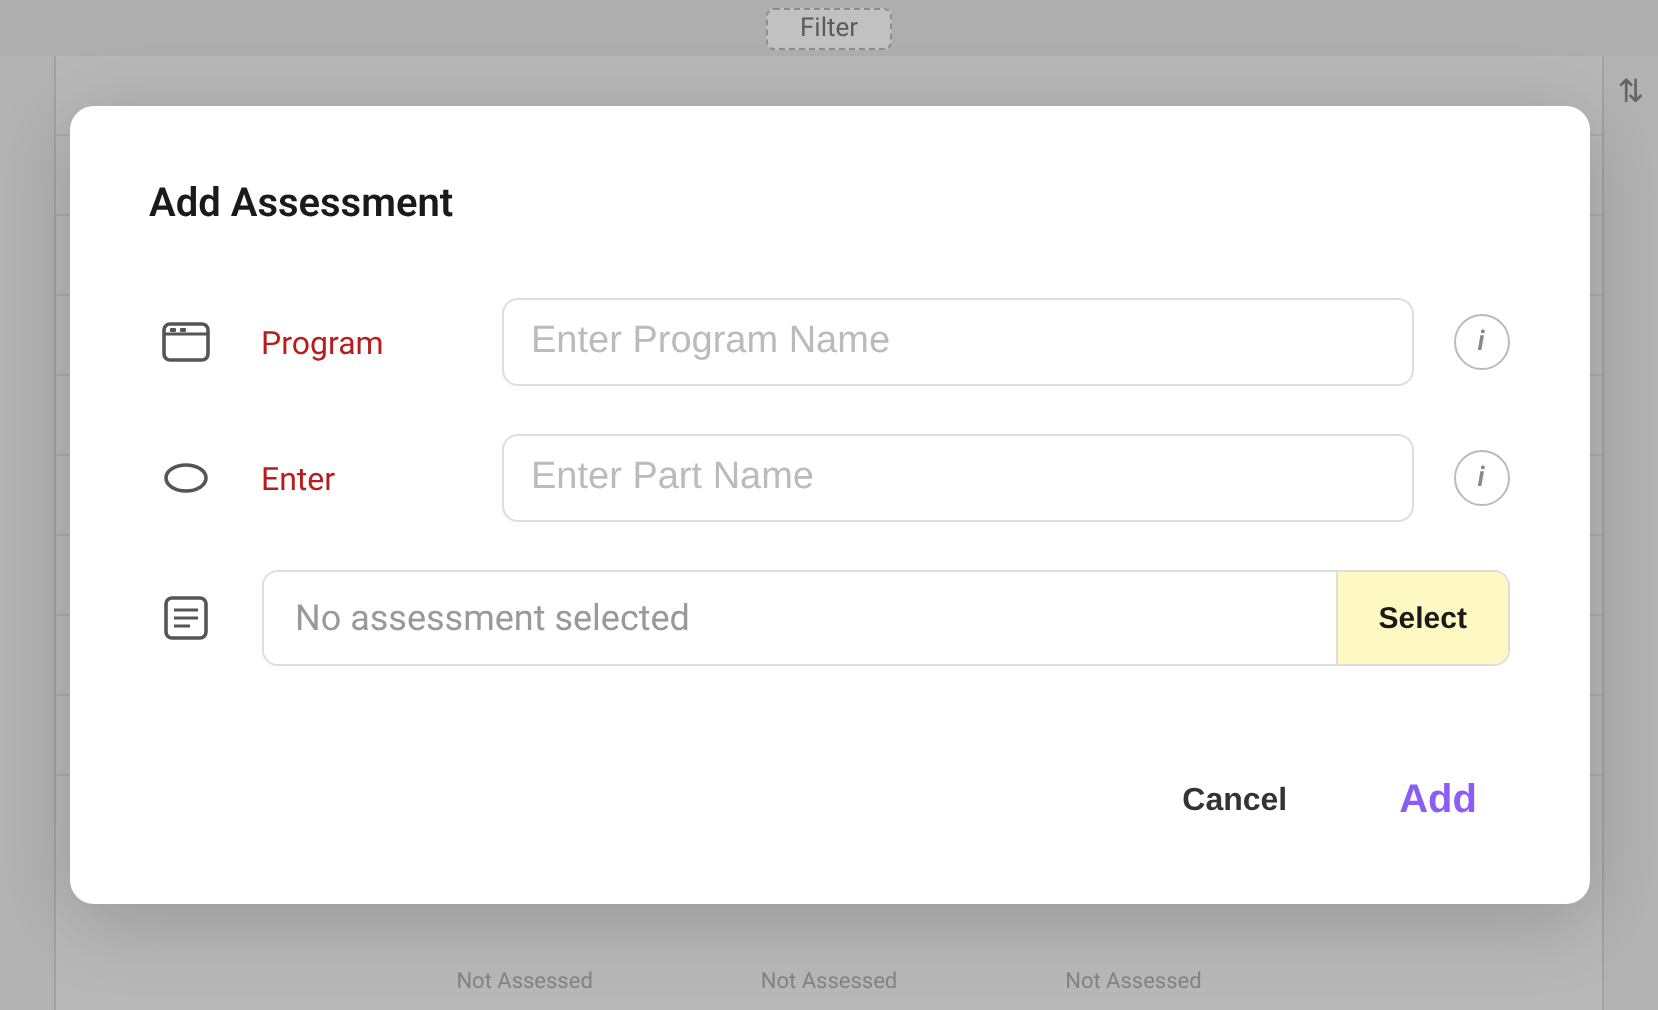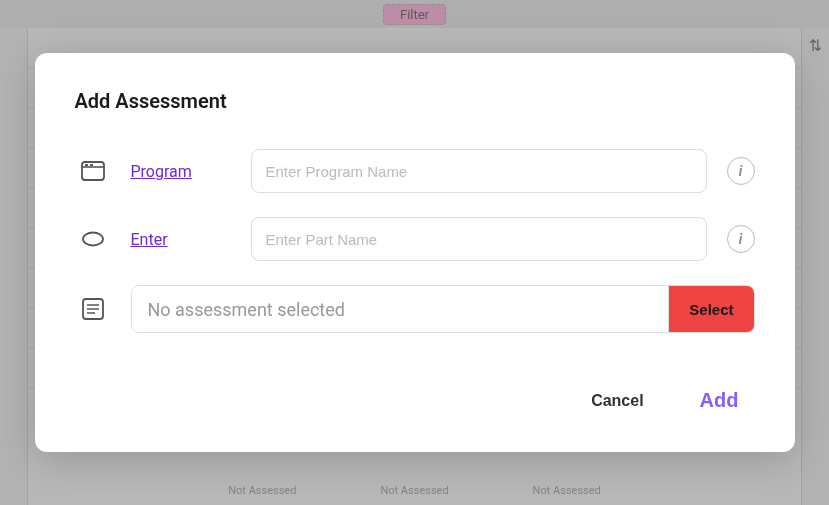--- a/index.html
+++ b/index.html
@@ -28,21 +28,21 @@
 
     .bg-top-bar {
       height: 28px;
       background: #e0e0e0;
       display: flex;
       align-items: center;
       justify-content: center;
     }
 
     .bg-filter-btn {
-      background: #f9a8d4;
+      background: #ffffff;
       border: 1px dashed #aaa;
       border-radius: 4px;
       padding: 2px 16px;
       font-size: 13px;
       color: #555;
     }
 
     .bg-table {
       flex: 1;
       display: flex;
@@ -138,32 +138,31 @@
       display: flex;
       align-items: center;
       justify-content: center;
       color: #555;
       flex-shrink: 0;
     }
 
     .row-label {
       width: 100px;
       font-size: 16px;
-      color: #6d28d9;
+      color: #b91c1c;
       flex-shrink: 0;
-      text-decoration: underline;
     }
 
     .row-input {
       flex: 1;
       height: 44px;
       border: 1.5px solid #ddd;
       border-radius: 8px;
       padding: 0 14px;
-      font-size: 15px;
+      font-size: 19px;
       color: #999;
       background: white;
       outline: none;
     }
 
     .row-input::placeholder {
       color: #bbb;
     }
 
     .info-icon {
@@ -195,21 +194,21 @@
       flex: 1;
       display: flex;
       align-items: center;
       padding: 0 16px;
       font-size: 18px;
       color: #999;
       background: white;
     }
 
     .assessment-select-btn {
-      background: #ef4444;
+      background: #fef9c3;
       border: none;
       border-left: 1.5px solid #ddd;
       padding: 0 20px;
       font-size: 15px;
       font-weight: 700;
       color: #1a1a1a;
       cursor: pointer;
       flex-shrink: 0;
     }
 

